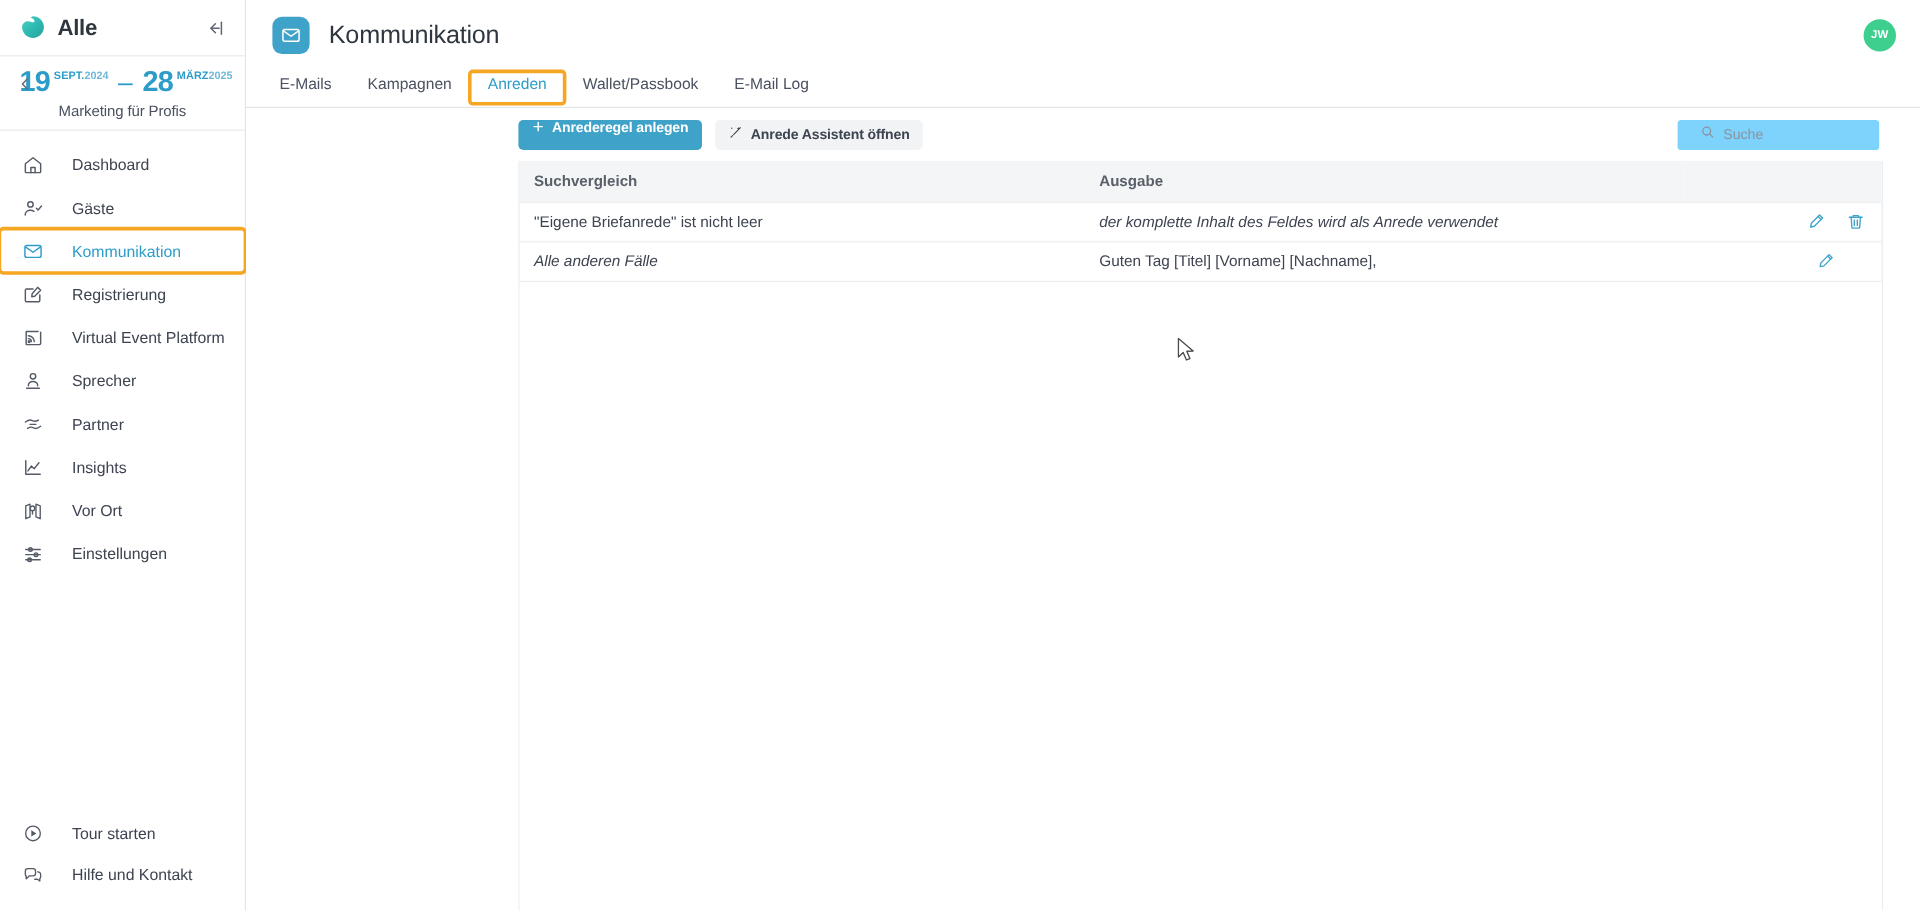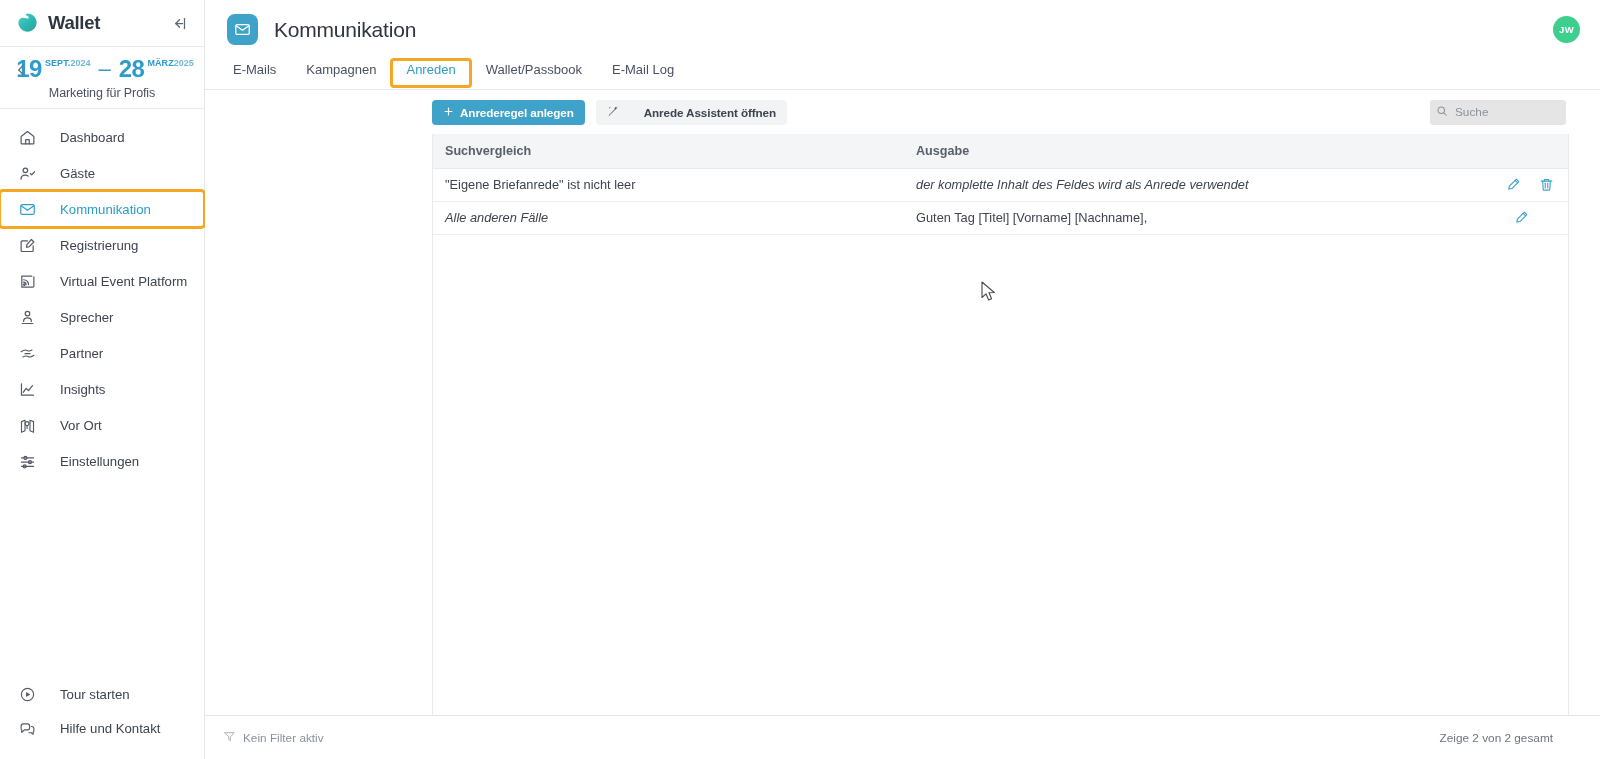--- a/index.html
+++ b/index.html
@@ -143,37 +143,37 @@
     height: 44px; flex: 0 0 44px;
     display: flex; align-items: center; gap: 11px;
     padding: 0 20px 0 227px; position: relative;
   }
   .btn-primary {
     background: #3ea2c9; color: #ffffff;
     border: none; border-radius: 4px;
     height: 25px; padding: 0 11px;
     font-size: 11.7px; font-weight: 700;
     font-family: "Liberation Sans", sans-serif;
-    display: flex; align-items: center; gap: 6px; cursor: pointer;
+    display: flex; align-items: flex-start; gap: 6px; cursor: pointer;
     letter-spacing: -0.1px;
   }
   .btn-ghost {
     background: #f1f3f4; color: #3d4350;
     border: none; border-radius: 4px;
     height: 25px; padding: 0 11px;
     font-size: 11.7px; font-weight: 700;
     font-family: "Liberation Sans", sans-serif;
-    display: flex; align-items: center; gap: 24px; cursor: pointer;
+    display: flex; align-items: center; gap: 6px; cursor: pointer;
     letter-spacing: -0.1px;
   }
   .search-wrap {
-    margin-left: auto; width: 136px; height: 25px;
-    background: #e5e5e5; border-radius: 3px;
+    margin-left: auto; width: 168px; height: 25px;
+    background: #7dd3fc; border-radius: 3px;
     display: flex; align-items: center; gap: 7px;
-    padding: 0 6px; margin-right: 14px;
+    padding: 0 19px; margin-right: 14px;
   }
   .search-wrap input {
     border: none; outline: none; background: transparent;
     font-size: 11.8px; color: #3d4350; width: 100%;
     font-family: "Liberation Sans", sans-serif;
   }
   .search-wrap input::placeholder { color: #8b929c; }
 
   
   .table-area {
@@ -239,21 +239,21 @@
           <defs>
             <linearGradient id="lg" x1="0" y1="0" x2="1" y2="1">
               <stop offset="0%" stop-color="#4fd1c5"></stop>
               <stop offset="55%" stop-color="#2bb8b0"></stop>
               <stop offset="100%" stop-color="#2f9e9a"></stop>
             </linearGradient>
           </defs>
           <path d="M12 1.5C17.2 1.5 21.5 5.8 21.5 11c0 5.2-4.3 9.5-9.5 9.5S2.5 16.2 2.5 11c0-3 2.5-5.1 5-5.1 2.1 0 3.4 1 4.6 1 1.1 0 1.4-.8 1.1-1.6-.4-1-1.6-1.8-3.4-2.3C10.6 2.4 11.2 1.5 12 1.5z" fill="url(#lg)"></path>
         </svg>
       </span>
-      <span class="brand-name">Wallet</span>
+      <span class="brand-name">Alle</span>
       <span class="collapse-btn">
         <svg width="15" height="15" viewBox="0 0 24 24" fill="none" stroke="currentColor" stroke-width="2" stroke-linecap="round" stroke-linejoin="round">
           <line x1="20" y1="4" x2="20" y2="20"></line>
             <polyline points="12,6 6,12 12,18"></polyline>
             <line x1="6" y1="12" x2="17" y2="12"></line>
         </svg>
       </span>
     </div>
     <div class="brand-sep"></div>
 
@@ -520,31 +520,20 @@
                     </svg>
                 </span>
               </span>
             </td>
           </tr>
         </tbody>
       </table>
       <div class="table-body-fill"></div>
     </div>
 
-    <div class="footer">
-      <div class="filter-chip">
-        <span>
-          <svg width="13" height="13" viewBox="0 0 24 24" fill="none" stroke="#a6acb5" stroke-width="1.7" stroke-linecap="round" stroke-linejoin="round">
-              <polygon points="3.5,5 20.5,5 13.5,13 13.5,20 10.5,17.5 10.5,13"></polygon>
-            </svg>
-        </span>
-        <span>Kein Filter aktiv</span>
-      </div>
-      <div class="count-text">Zeige 2 von 2 gesamt</div>
-    </div>
 
     <span class="cursor">
       <svg width="17" height="22" viewBox="0 0 17 22">
         <path d="M1,1 L1,16.5 L5,12.8 L7.7,19 L10.6,17.8 L8,11.7 L13.3,11.5 Z" fill="#ffffff" stroke="#4a4a4a" stroke-width="1.1" stroke-linejoin="round"></path>
       </svg>
     </span>
 
   </section>
 </div>
 

